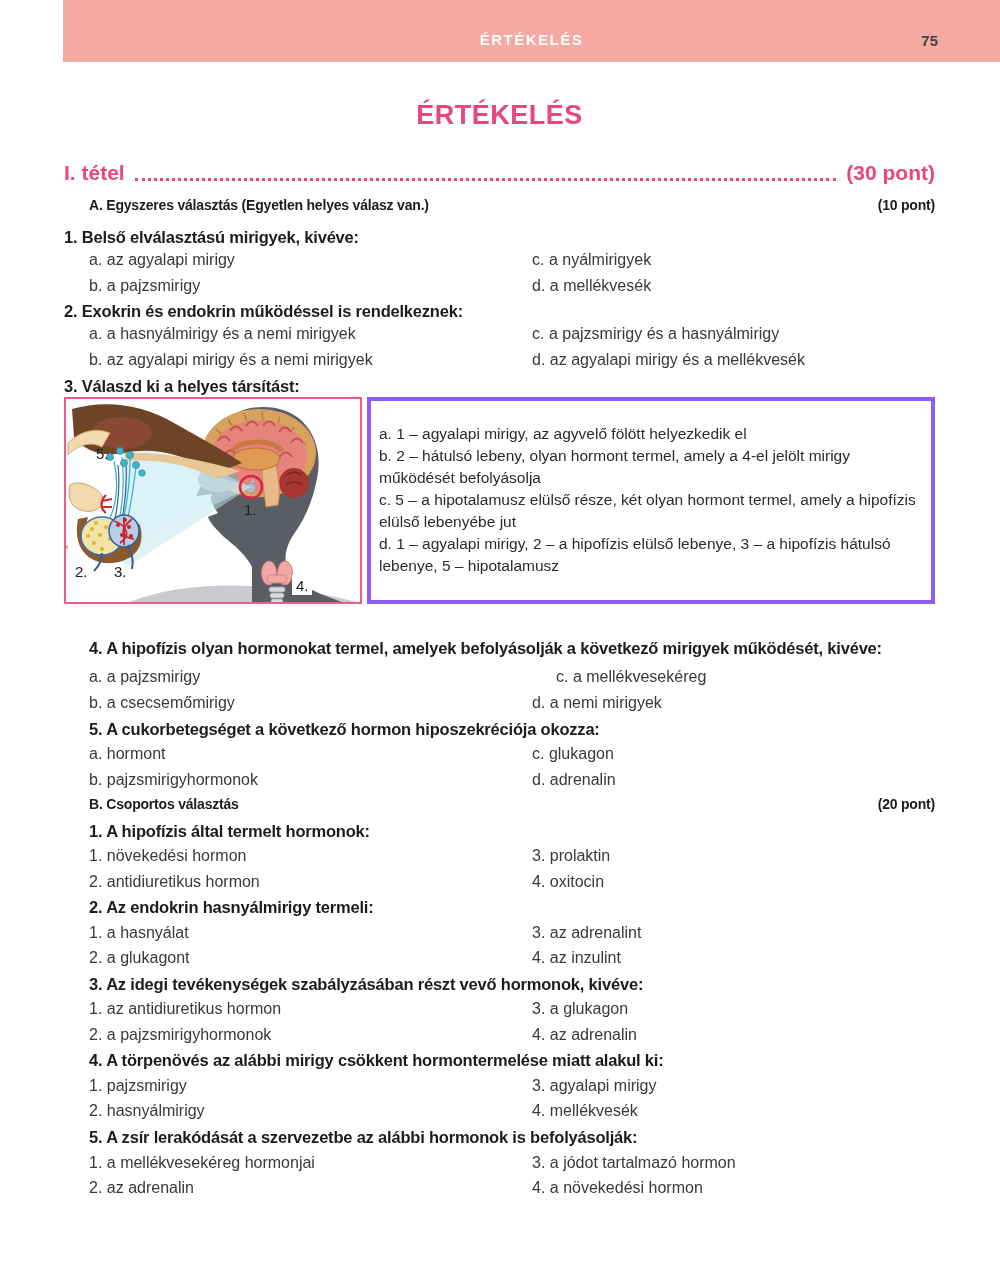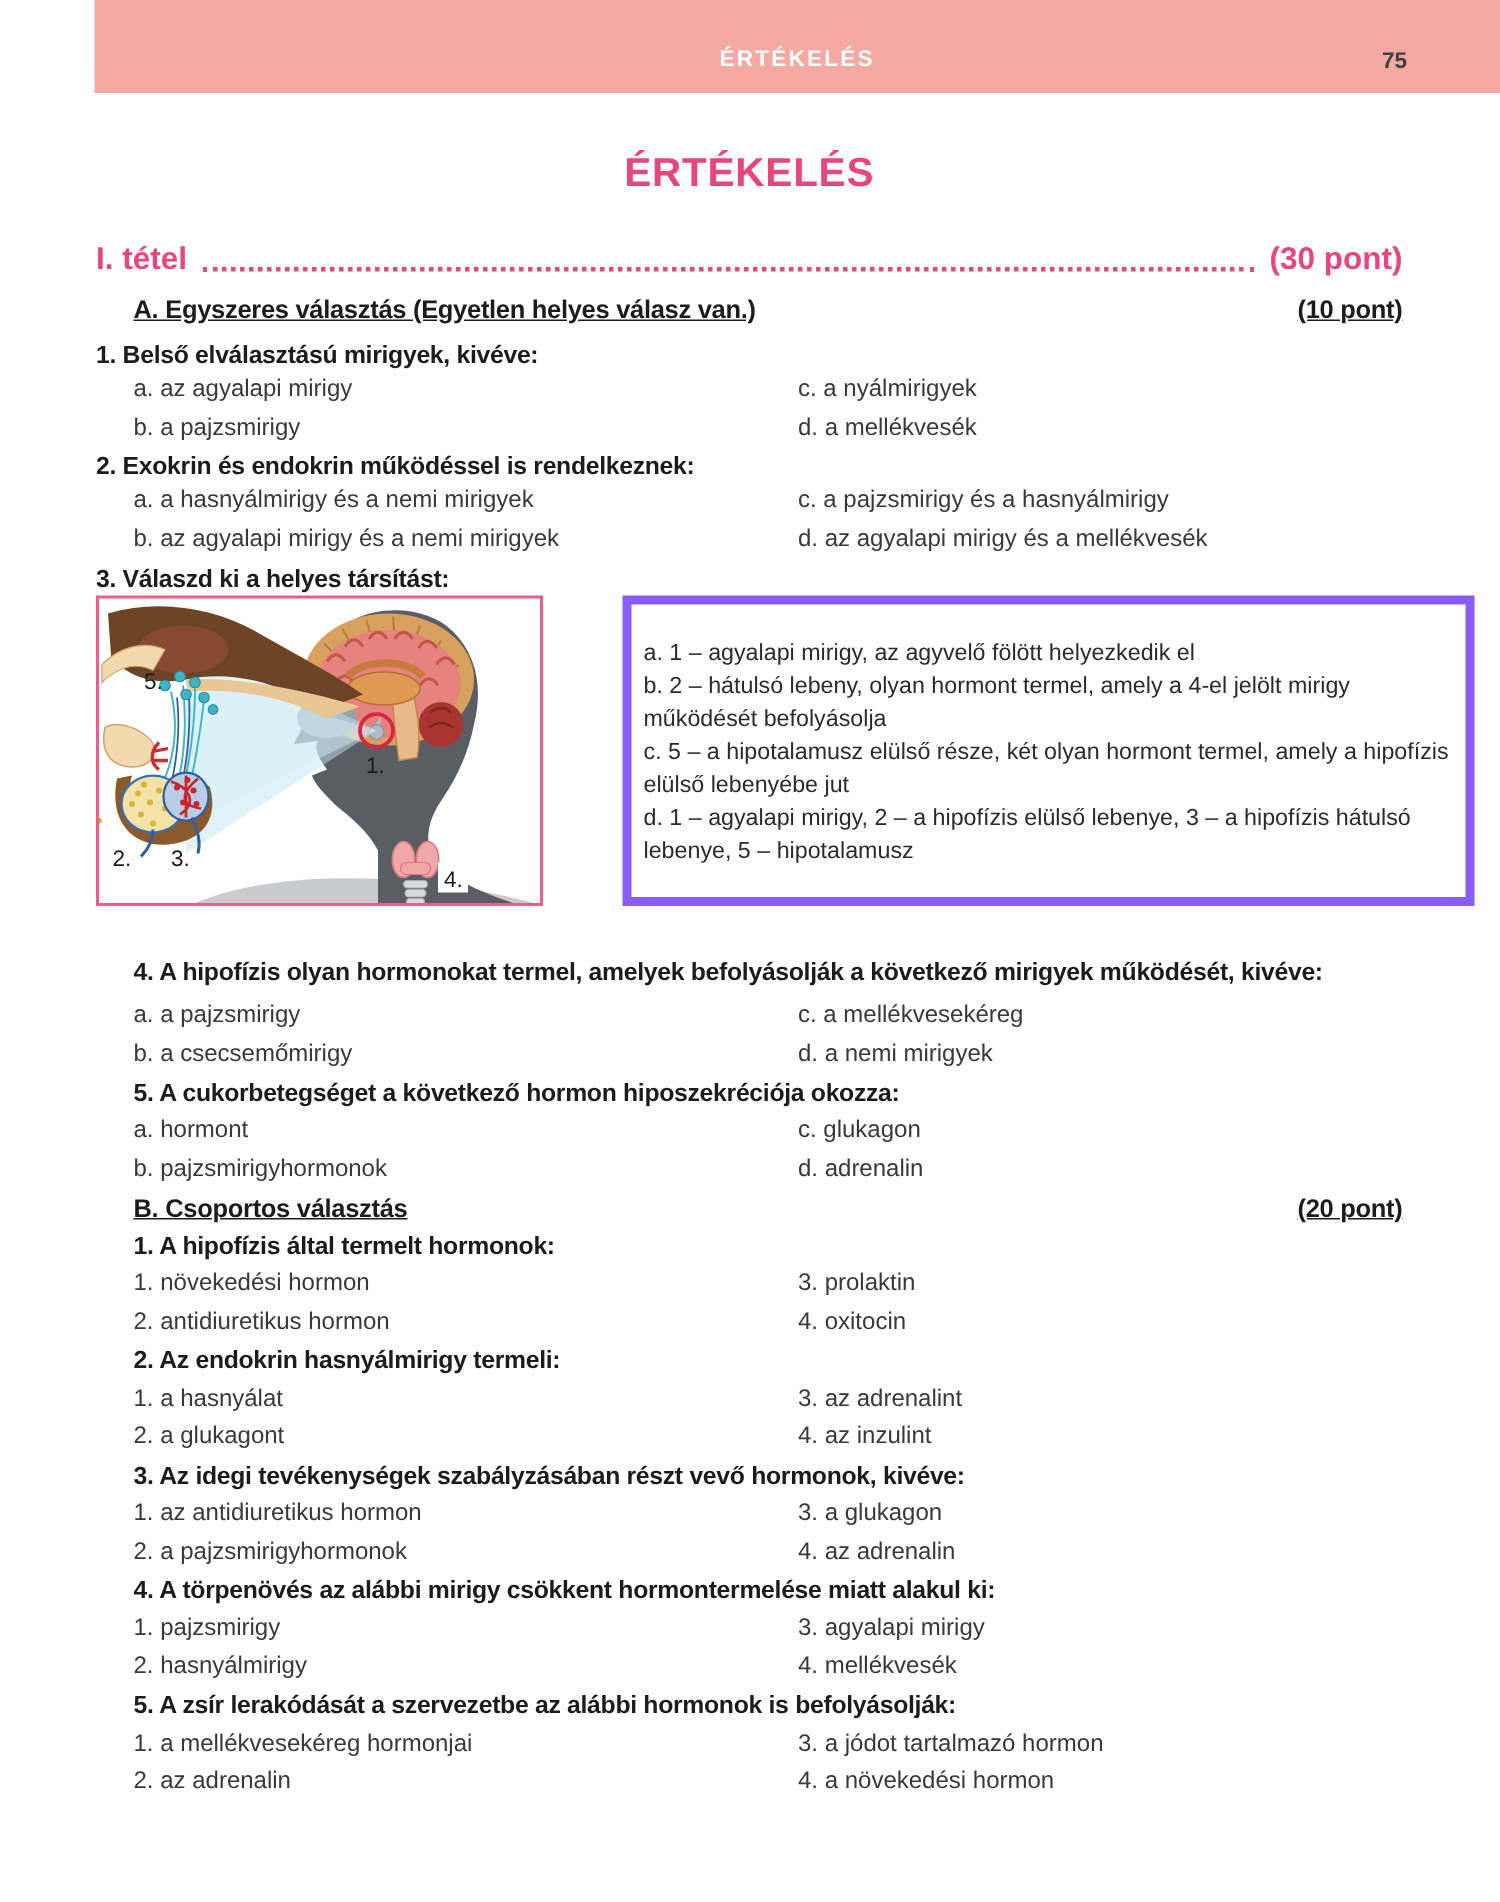--- a/index.html
+++ b/index.html
@@ -12,36 +12,36 @@
   .topbar-page{position:absolute;right:62px;top:32px;color:#404040;font-weight:bold;font-size:15px;}
   
   .page-title{position:absolute;top:100px;left:64px;width:871px;text-align:center;
               font-size:27px;font-weight:bold;letter-spacing:.5px;color:#e8477c;}
   
   .tetel-row{position:absolute;top:160px;left:64px;width:871px;display:flex;align-items:center;
              color:#e8477c;font-weight:bold;font-size:21px;}
   .leader{flex:1;height:18px;border-bottom:3.5px dotted #e8477c;margin:0 10px 4px 10px;}
   
   .secrow{position:absolute;left:89px;width:846px;display:flex;justify-content:space-between;
-          font-weight:bold;font-size:17px;color:#1c1c1e;letter-spacing:-.2px;white-space:nowrap;text-decoration:underline;}
+          font-weight:bold;font-size:14px;color:#1c1c1e;letter-spacing:-.2px;white-space:nowrap;}
   
   .qhead{position:absolute;font-weight:bold;font-size:16.5px;color:#1c1c1e;letter-spacing:-.2px;white-space:nowrap;}
   .h-outer{left:64px;}
   .h-inner{left:89px;}
   
   .row{position:absolute;left:89px;width:846px;display:flex;font-size:16px;color:#39393b;white-space:nowrap;}
   .row .c1{width:443px;}
   .row .c2{flex:1;}
   
   .fig-wrap{position:absolute;top:397px;left:64px;width:871px;height:207px;}
   .fig-left{position:absolute;left:0;top:0;width:298px;height:207px;box-sizing:border-box;
             border:2px solid #ee5d87;background:#fff;}
   .fig-right{position:absolute;left:303px;top:0;width:568px;height:207px;box-sizing:border-box;
-             border:6px solid #8b5cf6;background:#fff;padding:22px 8px 0 8px;
-             font-size:15.5px;line-height:22px;color:#2b2b2d;margin-left:48px;}
+             border:4px solid #8b5cf6;background:#fff;padding:22px 8px 0 8px;
+             font-size:15.5px;line-height:22px;color:#2b2b2d;}
   .fig-right p{margin:0;}
   svg text{font-family:"Liberation Sans","DejaVu Sans",sans-serif;}
 </style>
 </head>
 <body>
 
 <div class="page">
 
   <div class="topbar">
     <span class="topbar-title">ÉRTÉKELÉS</span>
@@ -205,21 +205,21 @@
     </div>
     <div class="fig-right">
       <p>a. 1 – agyalapi mirigy, az agyvelő fölött helyezkedik el</p>
       <p>b. 2 – hátulsó lebeny, olyan hormont termel, amely a 4-el jelölt mirigy működését befolyásolja</p>
       <p>c. 5 – a hipotalamusz elülső része, két olyan hormont termel, amely a hipofízis elülső lebenyébe jut</p>
       <p>d. 1 – agyalapi mirigy, 2 – a hipofízis elülső lebenye, 3 – a hipofízis hátulsó lebenye, 5 – hipotalamusz</p>
     </div>
   </div>
 
   <div class="qhead h-inner" style="top:639px;">4. A hipofízis olyan hormonokat termel, amelyek befolyásolják a következő mirigyek működését, kivéve:</div>
-  <div class="row" style="top:668px;">
+  <div class="row" style="top:668px;gap:24px;">
     <span class="c1">a. a pajzsmirigy</span>
     <span class="c2">c. a mellékvesekéreg</span>
   </div>
   <div class="row" style="top:694px;">
     <span class="c1">b. a csecsemőmirigy</span>
     <span class="c2">d. a nemi mirigyek</span>
   </div>
 
   <div class="qhead h-inner" style="top:720px;">5. A cukorbetegséget a következő hormon hiposzekréciója okozza:</div>
   <div class="row" style="top:745px;">

